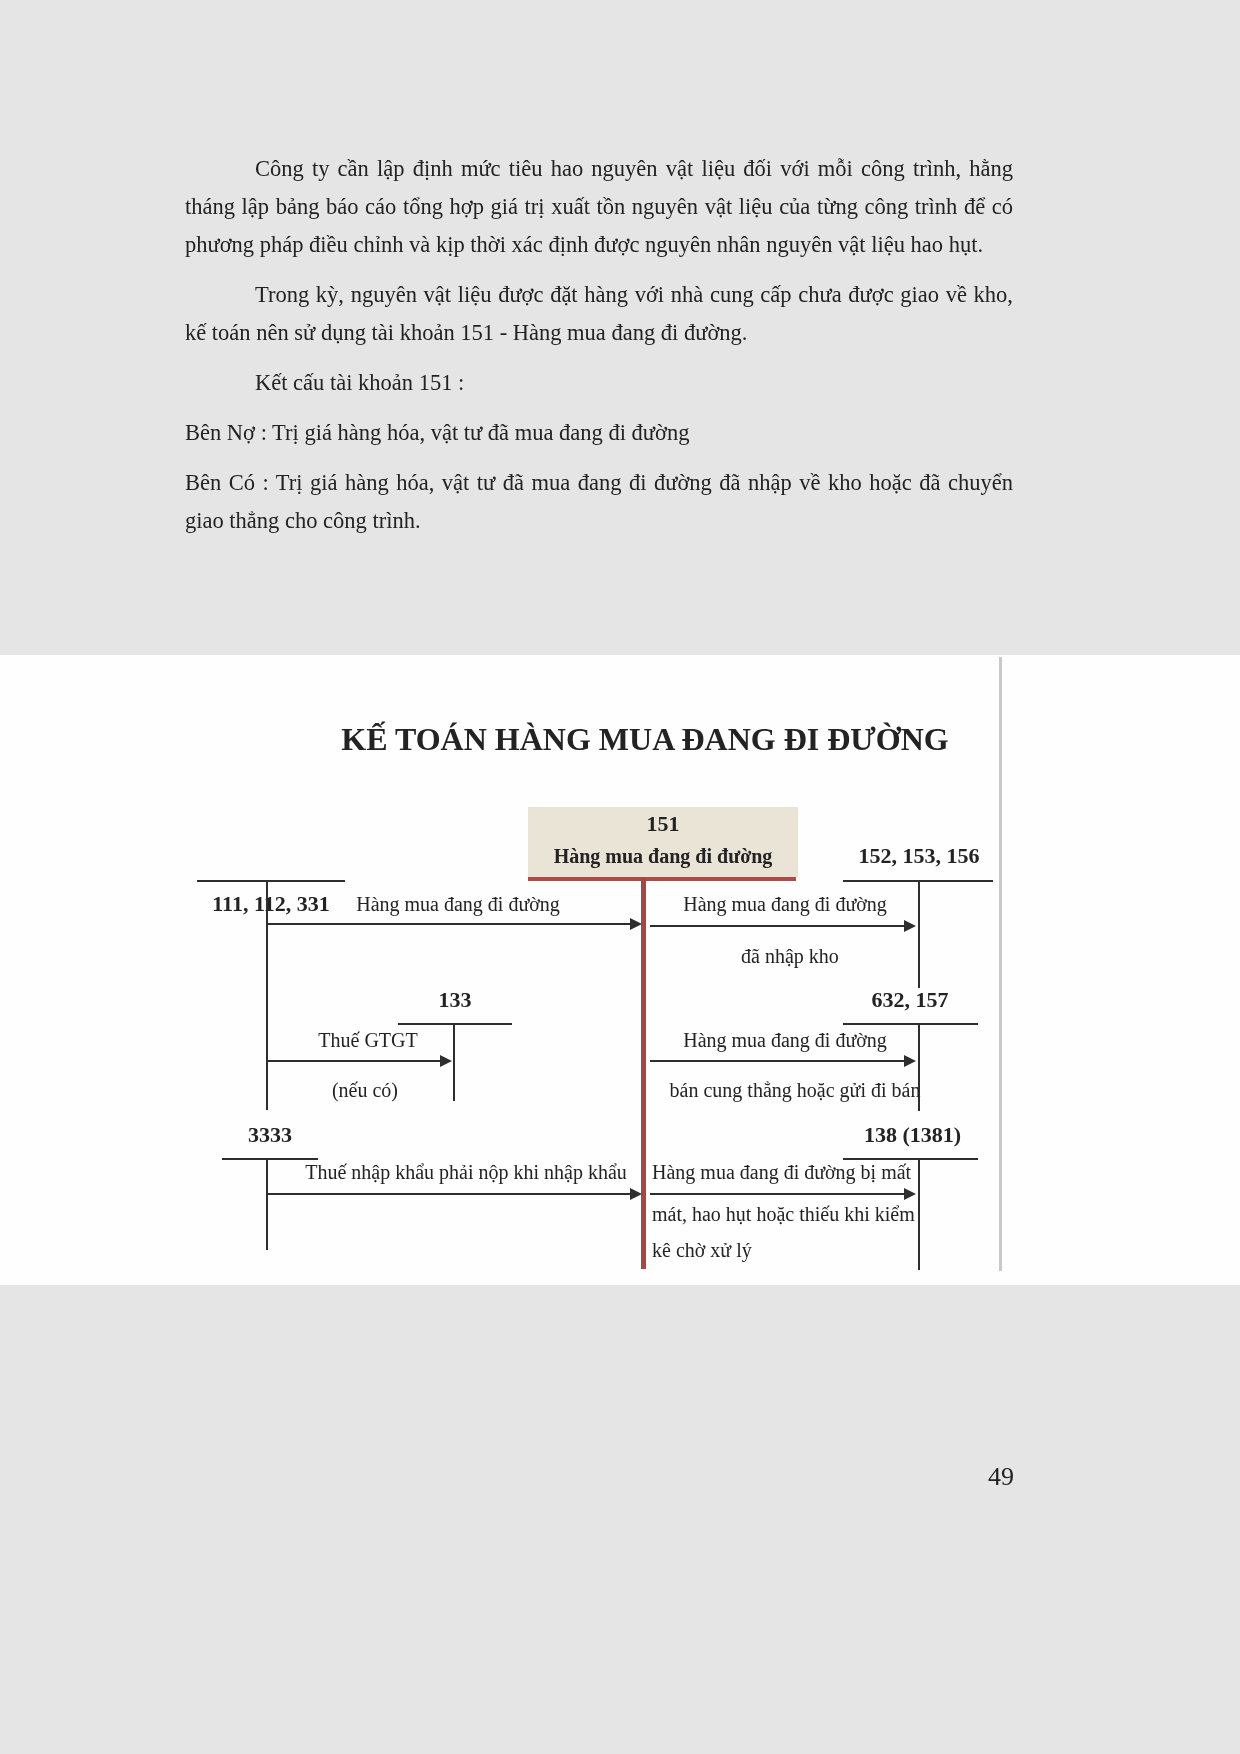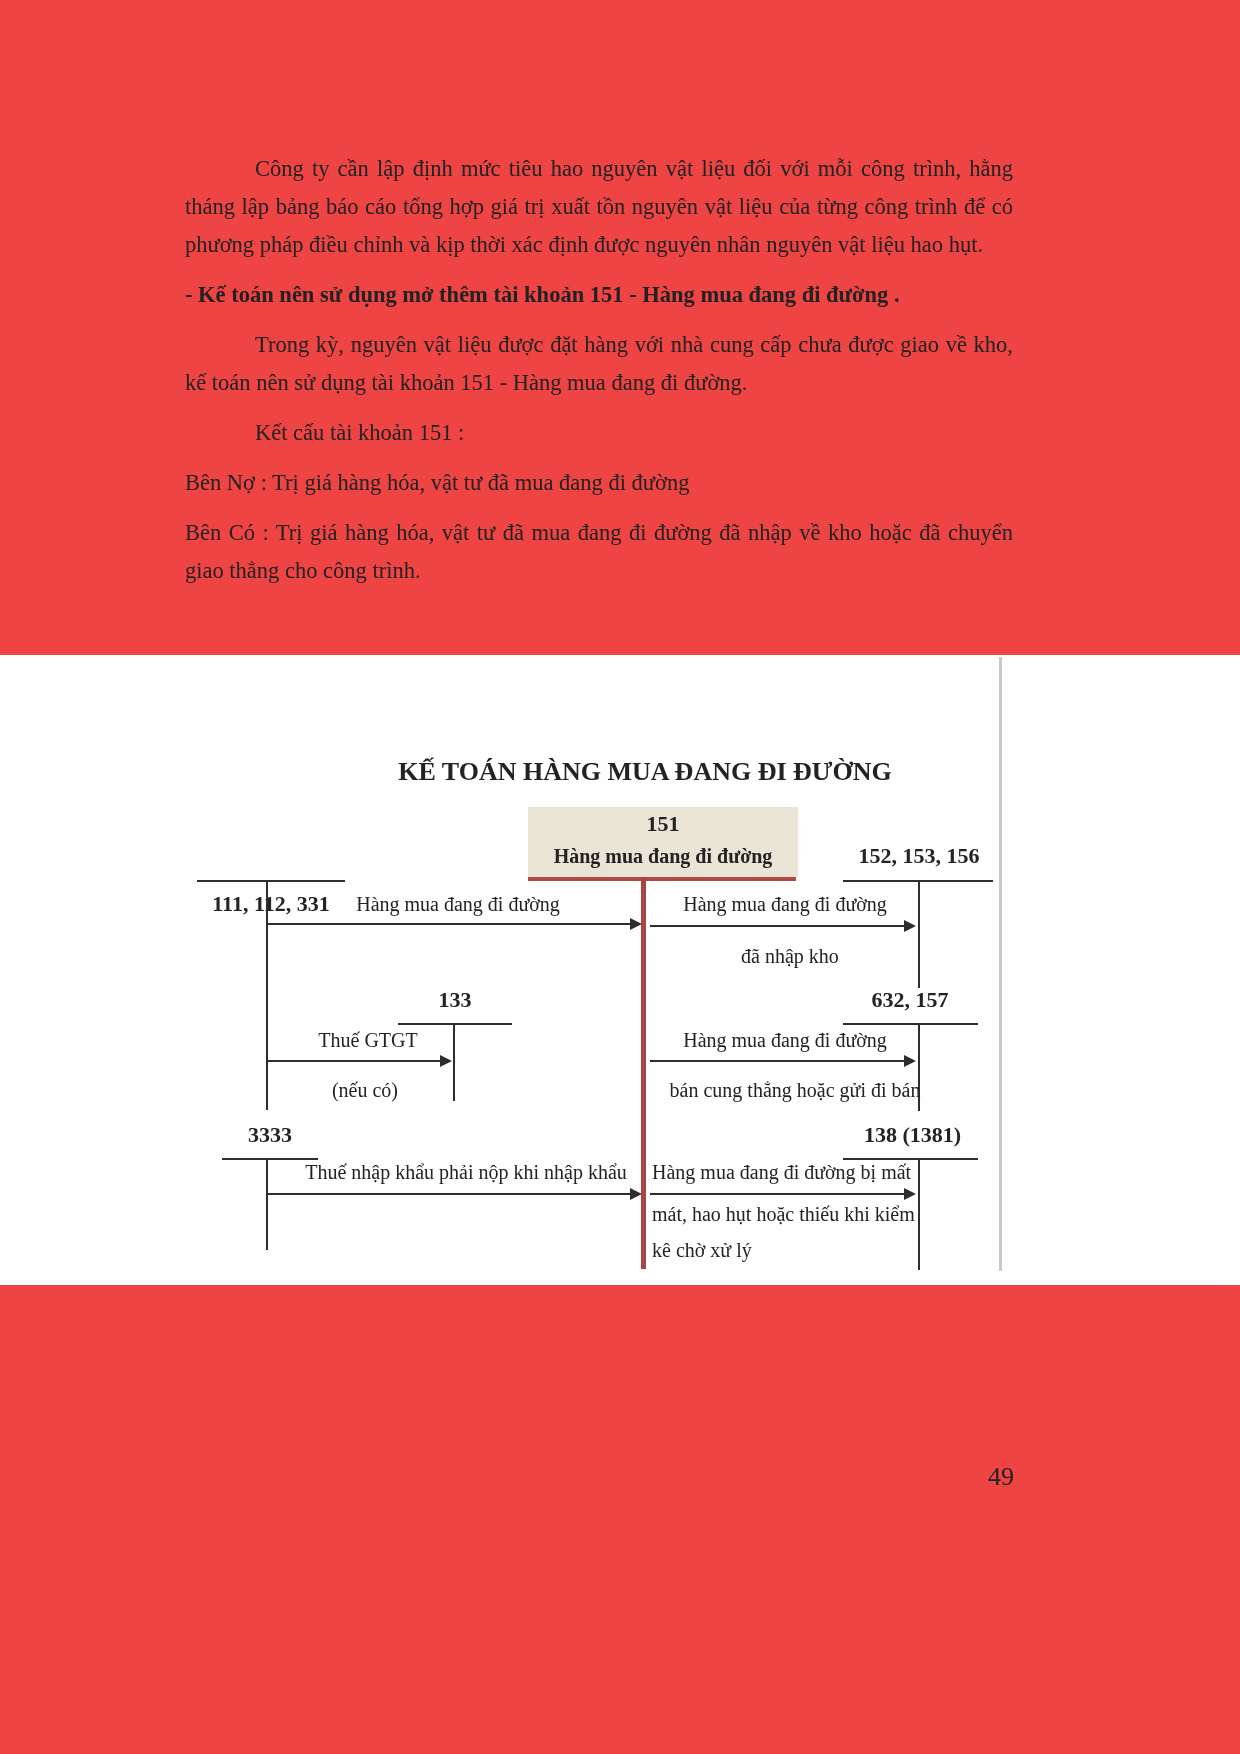--- a/index.html
+++ b/index.html
@@ -1,17 +1,17 @@
 <!DOCTYPE html>
 <html><head>
 <meta charset="utf-8">
 <style>
   html,body { margin:0; padding:0; background:#ffffff; }
   .page {
-    position:relative; width:1240px; height:1754px; background:#ef4444;
+    position:relative; width:1240px; height:1754px; background:#e5e5e5;
     font-family:"Liberation Serif","DejaVu Serif",serif; color:#1f1f1f;
     overflow:hidden;
   }
   .body-text {
     position:absolute; left:185px; top:150px; width:828px;
     font-size:22.5px; line-height:38px; text-align:justify; color:#222;
   }
   .body-text p { margin:0 0 12px 0; }
   .p-indent { text-indent:70px; }
   .bold-head { font-weight:bold; }
@@ -38,32 +38,31 @@
   }
   .page-number { position:absolute; left:988px; top:1462px; font-size:26px; color:#222; }
 </style>
 </head>
 <body>
 
 <div class="page">
 
   <div class="body-text">
     <p class="p-indent">Công ty cần lập định mức tiêu hao nguyên vật liệu đối với mỗi công trình, hằng tháng lập bảng báo cáo tổng hợp giá trị xuất tồn nguyên vật liệu của từng công trình để có phương pháp điều chỉnh và kịp thời xác định được nguyên nhân nguyên vật liệu hao hụt.</p>
-    <p class="bold-head">- Kế toán nên sử dụng mở thêm tài khoản 151 - Hàng mua đang đi đường .</p>
     <p class="p-indent">Trong kỳ, nguyên vật liệu được đặt hàng với nhà cung cấp chưa được giao về kho, kế toán nên sử dụng tài khoản 151 - Hàng mua đang đi đường.</p>
     <p class="p-indent">Kết cấu tài khoản 151 :</p>
     <p>Bên Nợ : Trị giá hàng hóa, vật tư đã mua đang đi đường</p>
     <p>Bên Có : Trị giá hàng hóa, vật tư đã mua đang đi đường đã nhập về kho hoặc đã chuyển giao thẳng cho công trình.</p>
   </div>
 
   <div class="diagram">
 
     <div class="scan-line"></div>
 
-    <div class="lbl bold center" style="left:325px; top:66px; width:640px; font-size:26px;margin-top:36px;">KẾ TOÁN HÀNG MUA ĐANG ĐI ĐƯỜNG</div>
+    <div class="lbl bold center" style="left:325px; top:66px; width:640px; font-size:32px;">KẾ TOÁN HÀNG MUA ĐANG ĐI ĐƯỜNG</div>
 
 
     <div class="beige-box"></div>
     <div class="lbl bold center" style="left:528px; top:156px; width:270px; font-size:22px;">151</div>
     <div class="lbl bold center" style="left:528px; top:190px; width:270px;">Hàng mua đang đi đường</div>
     <div class="red-underline"></div>
     <div class="red-vline"></div>
 
     <div class="lbl acct center" style="left:195px; top:188px; width:152px;margin-top:48px;">111, 112, 331</div>
     <div class="hline" style="left:197px; top:225px; width:148px;"></div>

